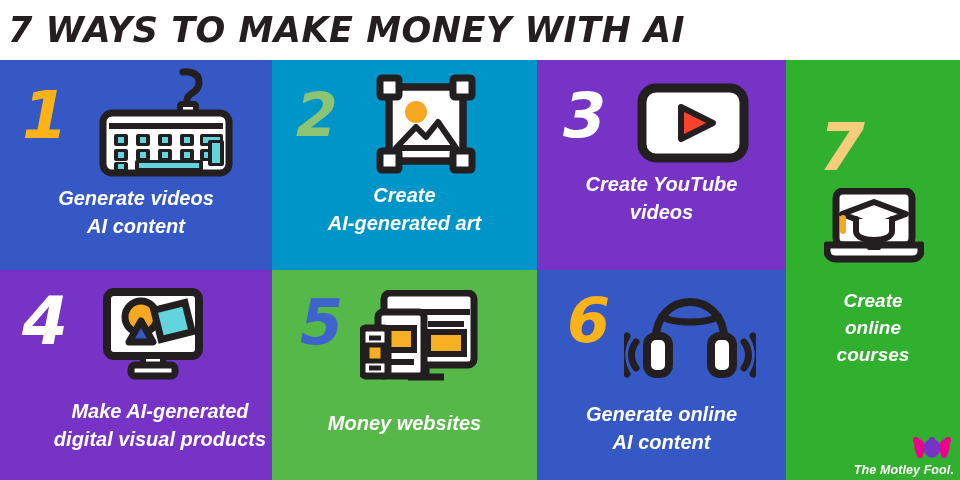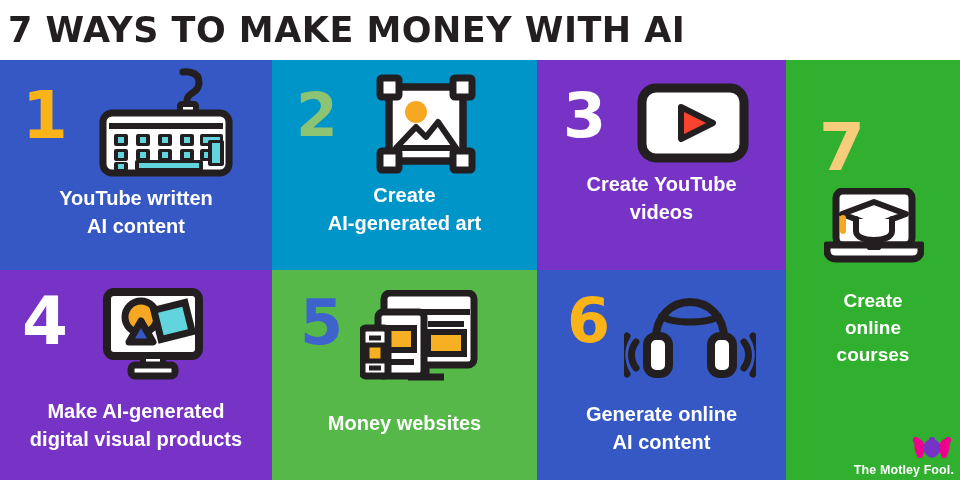--- a/index.html
+++ b/index.html
@@ -13,20 +13,21 @@
     overflow: hidden;
     font-family: "Liberation Sans", sans-serif;
     -webkit-font-smoothing: antialiased;
   }
 
   #infographic {
     position: relative;
     width: 960px;
     height: 480px;
     background: #c4b5fd;
+    font-style: italic;
   }
 
   
   #header {
     position: absolute;
     left: 0; top: 0;
     width: 960px;
     height: 60px;
     background: #ffffff;
     display: flex;
@@ -104,21 +105,21 @@
   #cell-2 .cell-number { left: 296px-272px; left: 24px; top: 25px; font-size: 60px; color: #8cc474; }
   #cell-3 .cell-number { left: 26px;  top: 25px;  font-size: 62px; color: #ffffff; }
   #cell-4 .cell-number { left: 22px;  top: 19px;  font-size: 66px; color: #ffffff; }
   #cell-5 .cell-number { left: 28px;  top: 22px;  font-size: 62px; color: #3e63cd; }
   #cell-6 .cell-number { left: 30px;  top: 20px;  font-size: 62px; color: #fbb318; }
   #cell-7 .cell-number { left: 33px;  top: 55px;  font-size: 66px; color: #f5cd7d; }
 
   #cell-1 .cell-label { top: 125px; }
   #cell-2 .cell-label { top: 122px; }
   #cell-3 .cell-label { top: 111px; }
-  #cell-4 .cell-label { top: 128px; }
+  #cell-4 .cell-label { top: 128px; margin-left: 24px; }
   #cell-5 .cell-label { top: 140px; }
   #cell-6 .cell-label { top: 131px; }
   #cell-7 .cell-label { top: 228px; font-size: 19px; line-height: 1.42; }
 
   #cell-1 .cell-icon { left: 95px;  top: 8px;  }
   #cell-2 .cell-icon { left: 104px; top: 14px; }
   #cell-3 .cell-icon { left: 100px; top: 23px; }
   #cell-4 .cell-icon { left: 103px; top: 18px; }
   #cell-5 .cell-icon { left: 88px;  top: 20px; }
   #cell-6 .cell-icon { left: 87px;  top: 22px; }
@@ -188,21 +189,21 @@
 
             <rect x="113" y="72" width="16" height="26" rx="2" fill="#231f20"></rect>
             <rect x="117" y="75" width="8" height="20" fill="#62d4de"></rect>
 
             <rect x="19" y="94" width="14" height="9" rx="2" fill="#231f20"></rect>
             <rect x="23" y="96" width="6" height="5" fill="#62d4de"></rect>
             <rect x="40" y="92" width="68" height="11" rx="2" fill="#231f20"></rect>
             <rect x="44" y="95" width="60" height="5" fill="#62d4de"></rect>
           </svg>
         </div>
-        <div class="cell-label">YouTube written
+        <div class="cell-label">Generate videos
 AI content</div>
       </div>
     </div>
 
     <div class="cell" id="cell-2">
       <div class="cell-inner">
         <div class="cell-number">2</div>
         <div class="cell-icon">
           <svg width="100" height="100" viewBox="0 0 100 100">
             <rect x="13" y="13" width="74" height="74" fill="#ffffff" stroke="#231f20" stroke-width="7"></rect>

